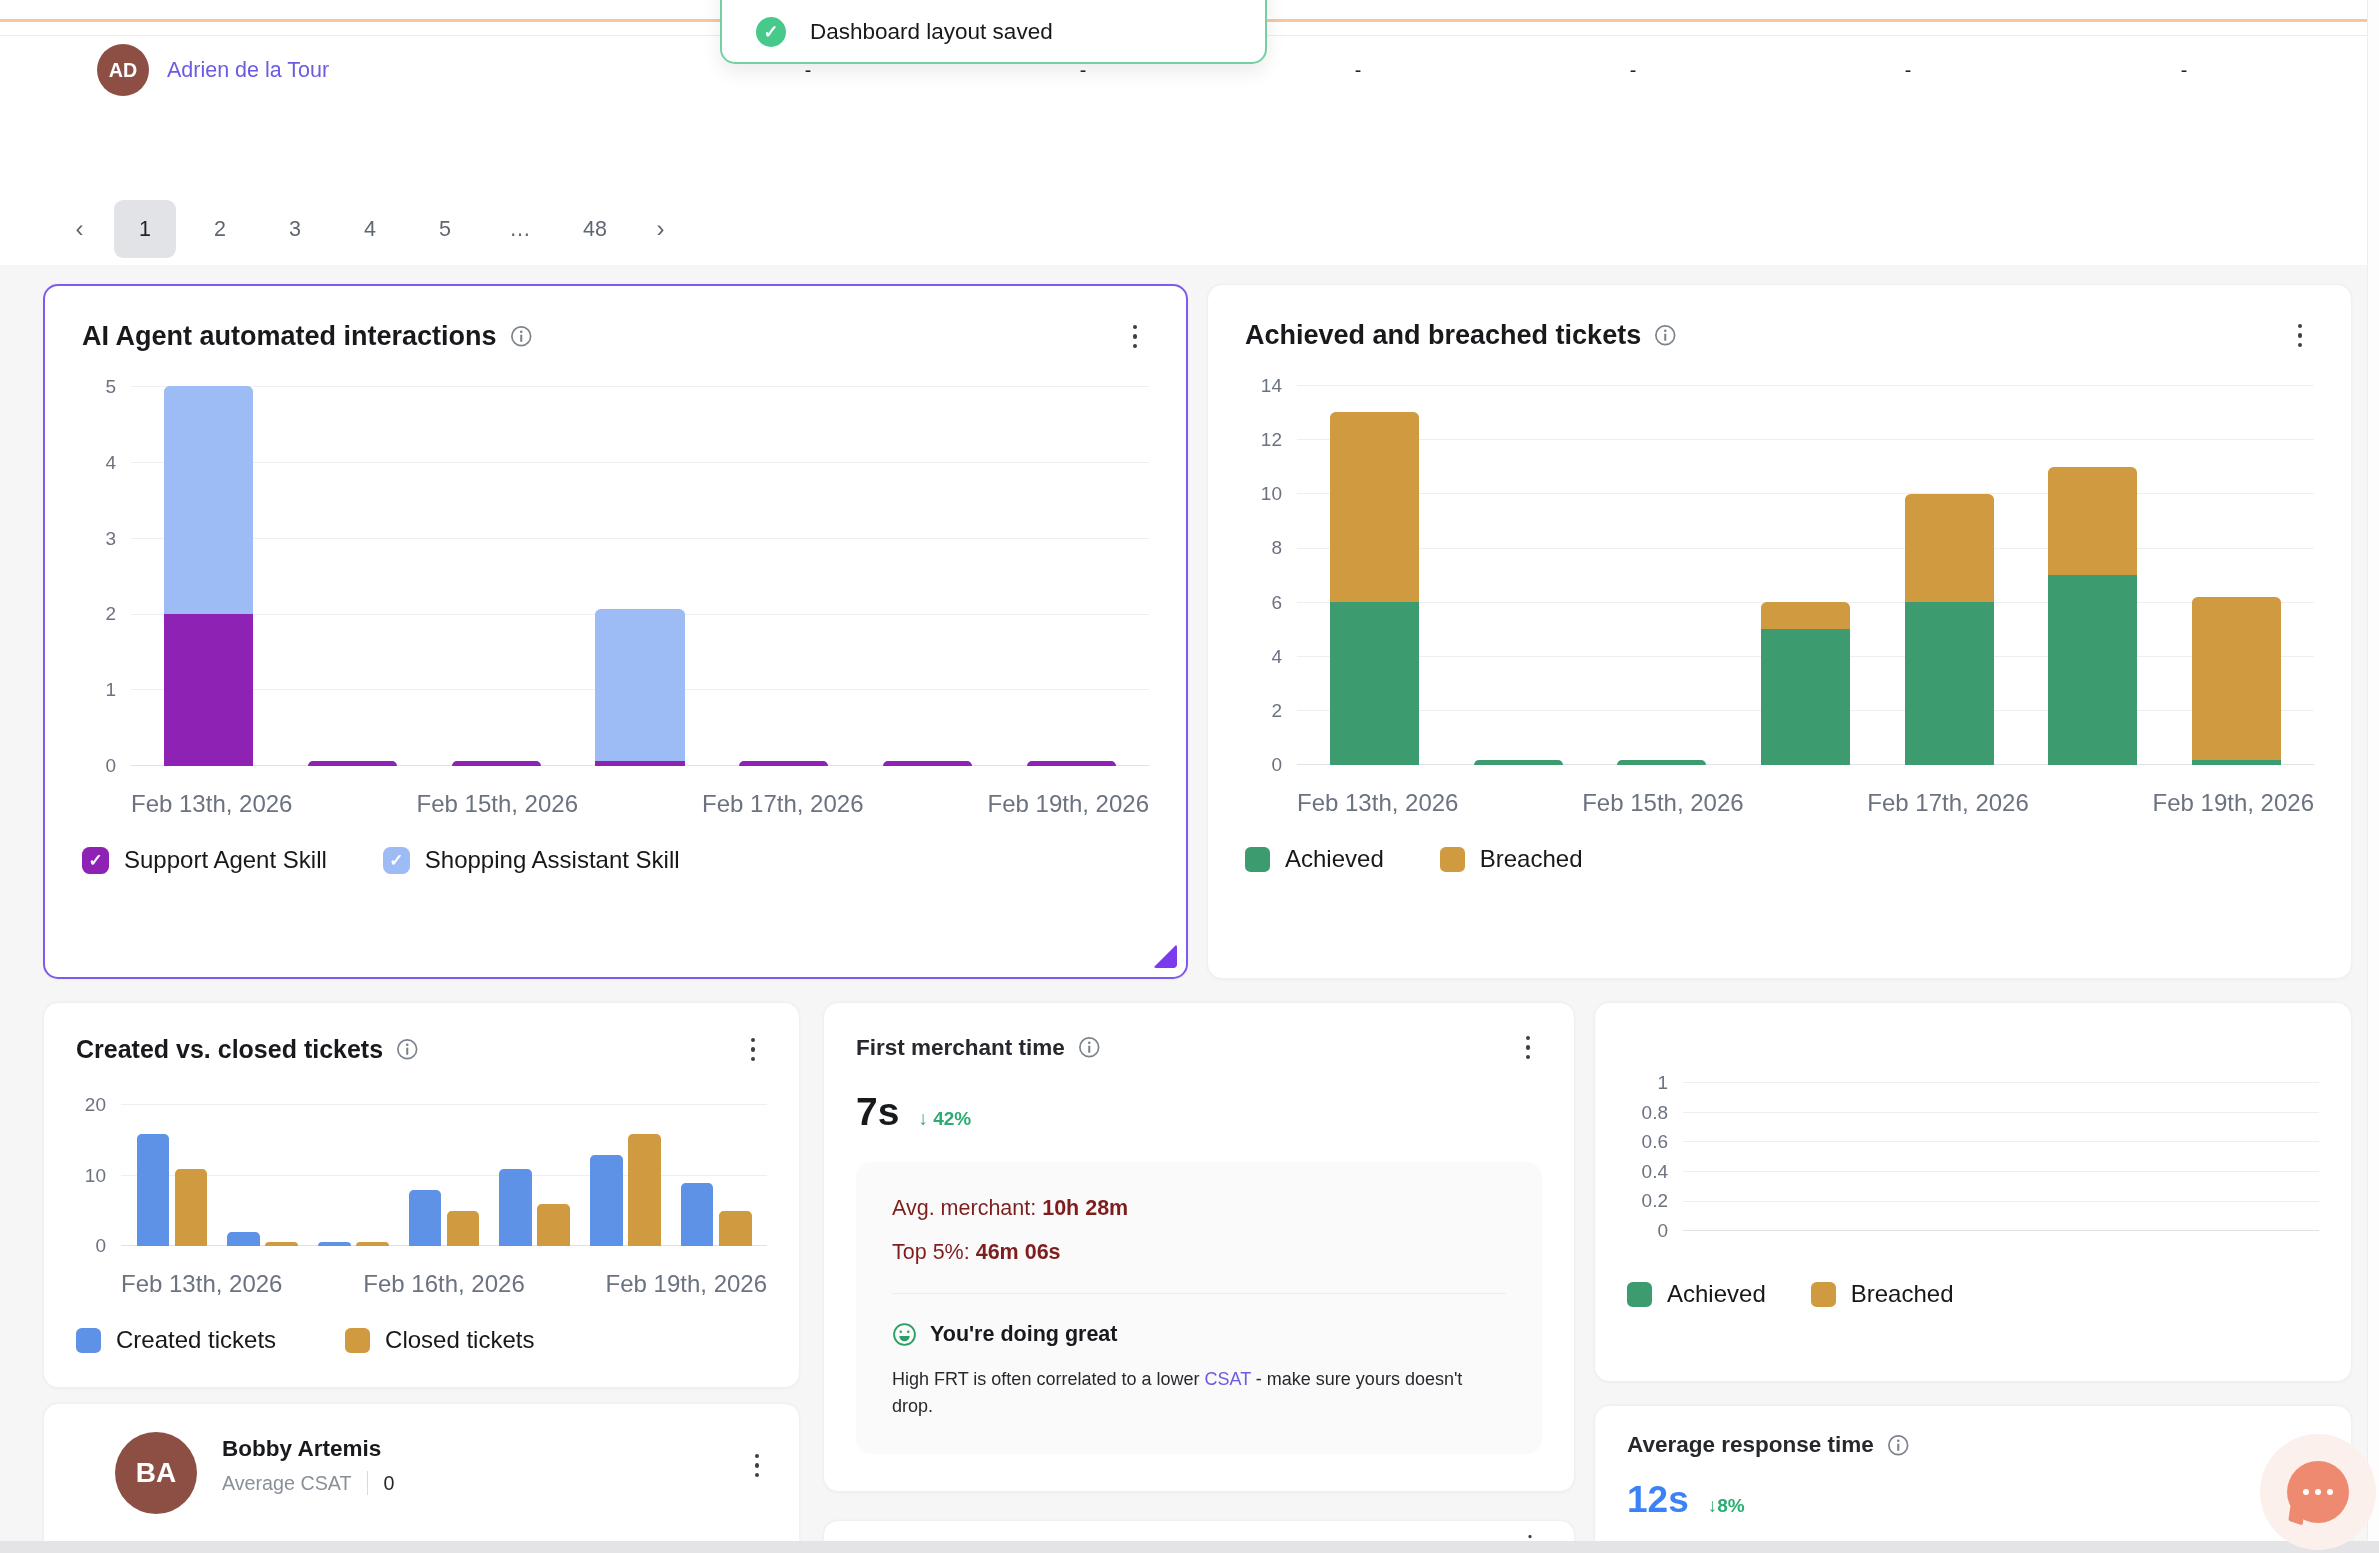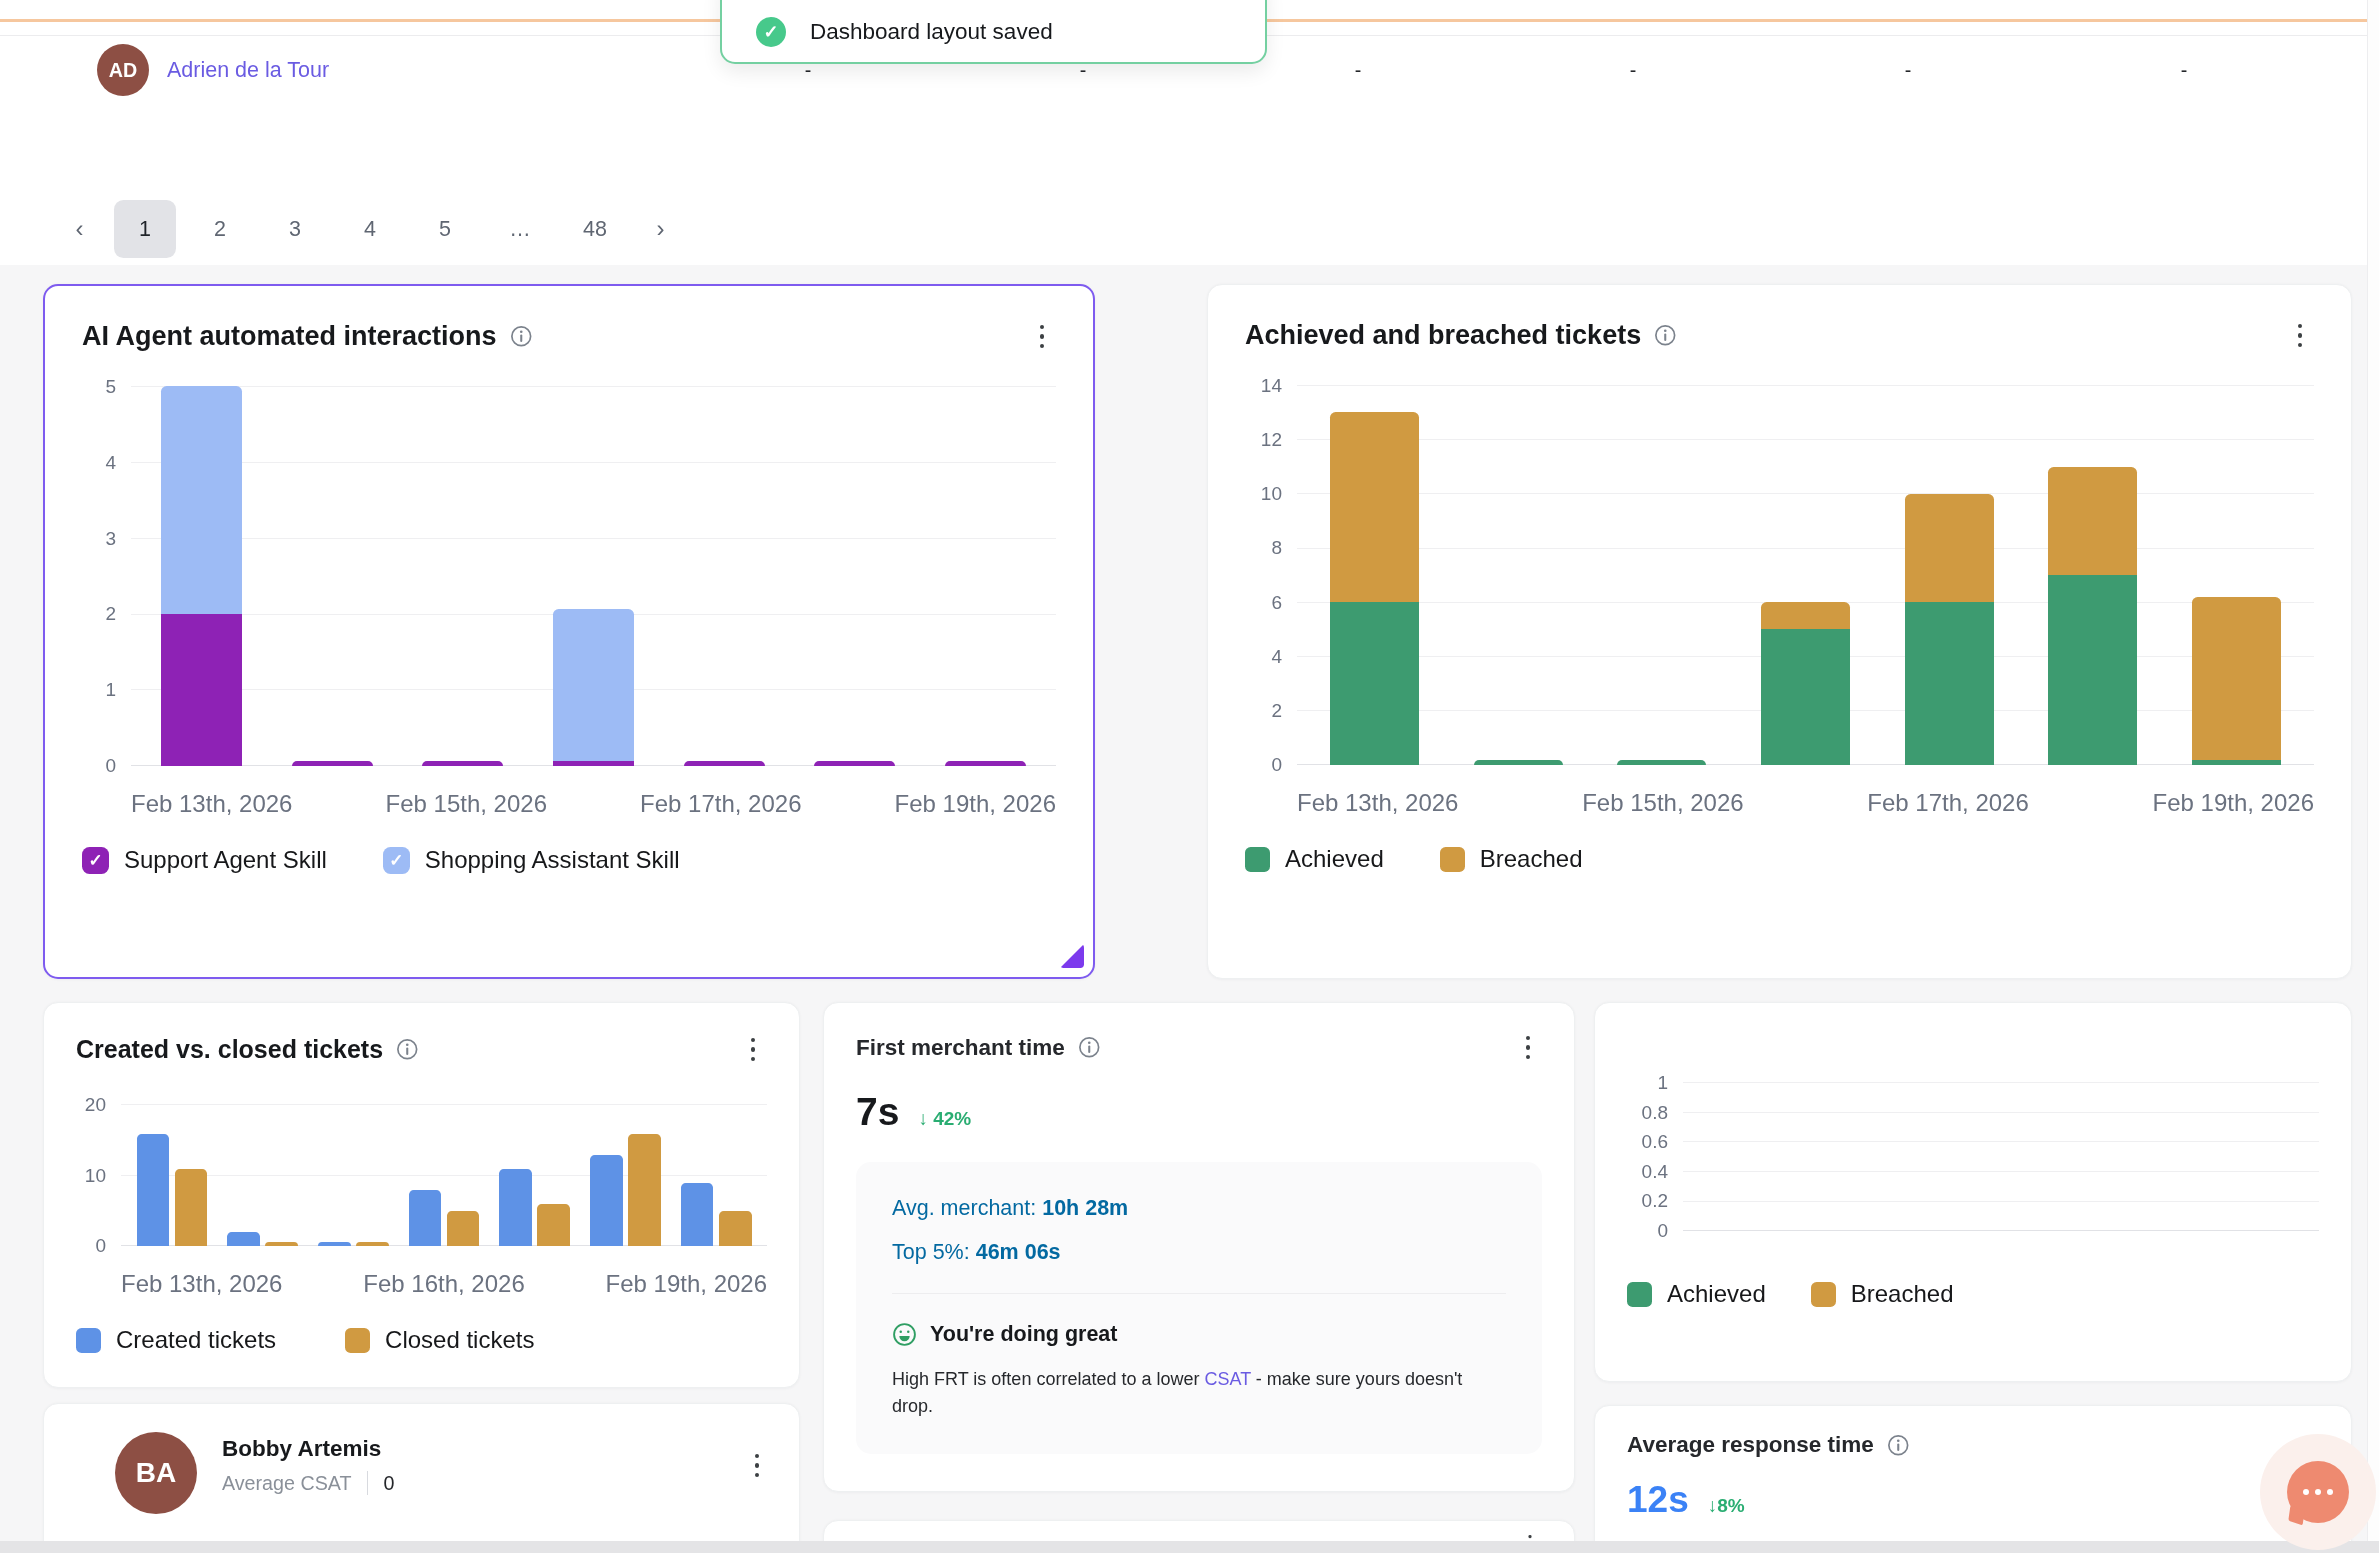--- a/index.html
+++ b/index.html
@@ -65,21 +65,21 @@
   .checkbox::after { content:"✓"; }
 
   .resize-handle { position:absolute; right:9.4px; bottom:9.4px; width:0; height:0; border-left:24px solid transparent; border-bottom:24px solid #7c3aed; border-radius:3.7px; cursor:nwse-resize; }
 
   
   .big-metric { display:flex; align-items:baseline; gap:19px; margin-top:24px; }
   .metric-value { font-size:39px; font-weight:700; color:#17191c; }
   .metric-value-sm { font-size:37px; font-weight:700; color:#3b82f6; }
   .metric-delta { font-size:19px; font-weight:600; color:#2aad72; }
   .inner-box { margin-top:28px; background:#fafafb; border-radius:15px; padding:34px 36px; }
-  .inner-line { font-size:21.5px; color:#0369a1; margin-bottom:19px; }
+  .inner-line { font-size:21.5px; color:#7f1d1d; margin-bottom:19px; }
   .inner-line b { font-weight:700; }
   .inner-divider { height:0.9px; background:#ededef; margin:28px 0; }
   .encourage { display:flex; align-items:center; gap:13px; font-size:21.5px; font-weight:700; color:#17191c; }
   .tip { margin-top:19px; font-size:18px; line-height:1.5; color:#26282c; }
   .tip a { color:#6a5be2; text-decoration:none; cursor:pointer; }
 
   
   .agent-avatar { left:71px; top:28px; width:82px; height:82px; font-size:28px; }
   .agent-name { position:absolute; left:178px; top:32px; font-size:22.5px; font-weight:700; color:#17191c; }
   .agent-sub { position:absolute; left:178px; top:67px; display:flex; align-items:center; gap:15px; font-size:19.7px; }
@@ -126,21 +126,21 @@
   </div>
 </div>
 
 <div class="toast">
   <div class="toast-inner">
     <div class="toast-check">✓</div>
     <div class="toast-text">Dashboard layout saved</div>
   </div>
 </div>
 
-<div class="card card-selected card-pad" style="left:43px; top:284px; width:1052px; height:695px;">
+<div class="card card-selected card-pad" style="left:43px; top:284px; width:1145px; height:695px;">
   <div class="card-header">
     <span class="card-title">AI Agent automated interactions</span>
     <svg class="info-icon" viewBox="0 0 24 24">
       <circle cx="12" cy="12" r="10" fill="none" stroke="#7b828c" stroke-width="1.8"></circle>
       <circle cx="12" cy="7.2" r="1.4" fill="#7b828c"></circle>
       <rect x="10.9" y="10.2" width="2.2" height="8" rx="1.1" fill="#7b828c"></rect>
     </svg>
     <div class="spacer"></div>
     <div class="kebab">
         <i></i>

